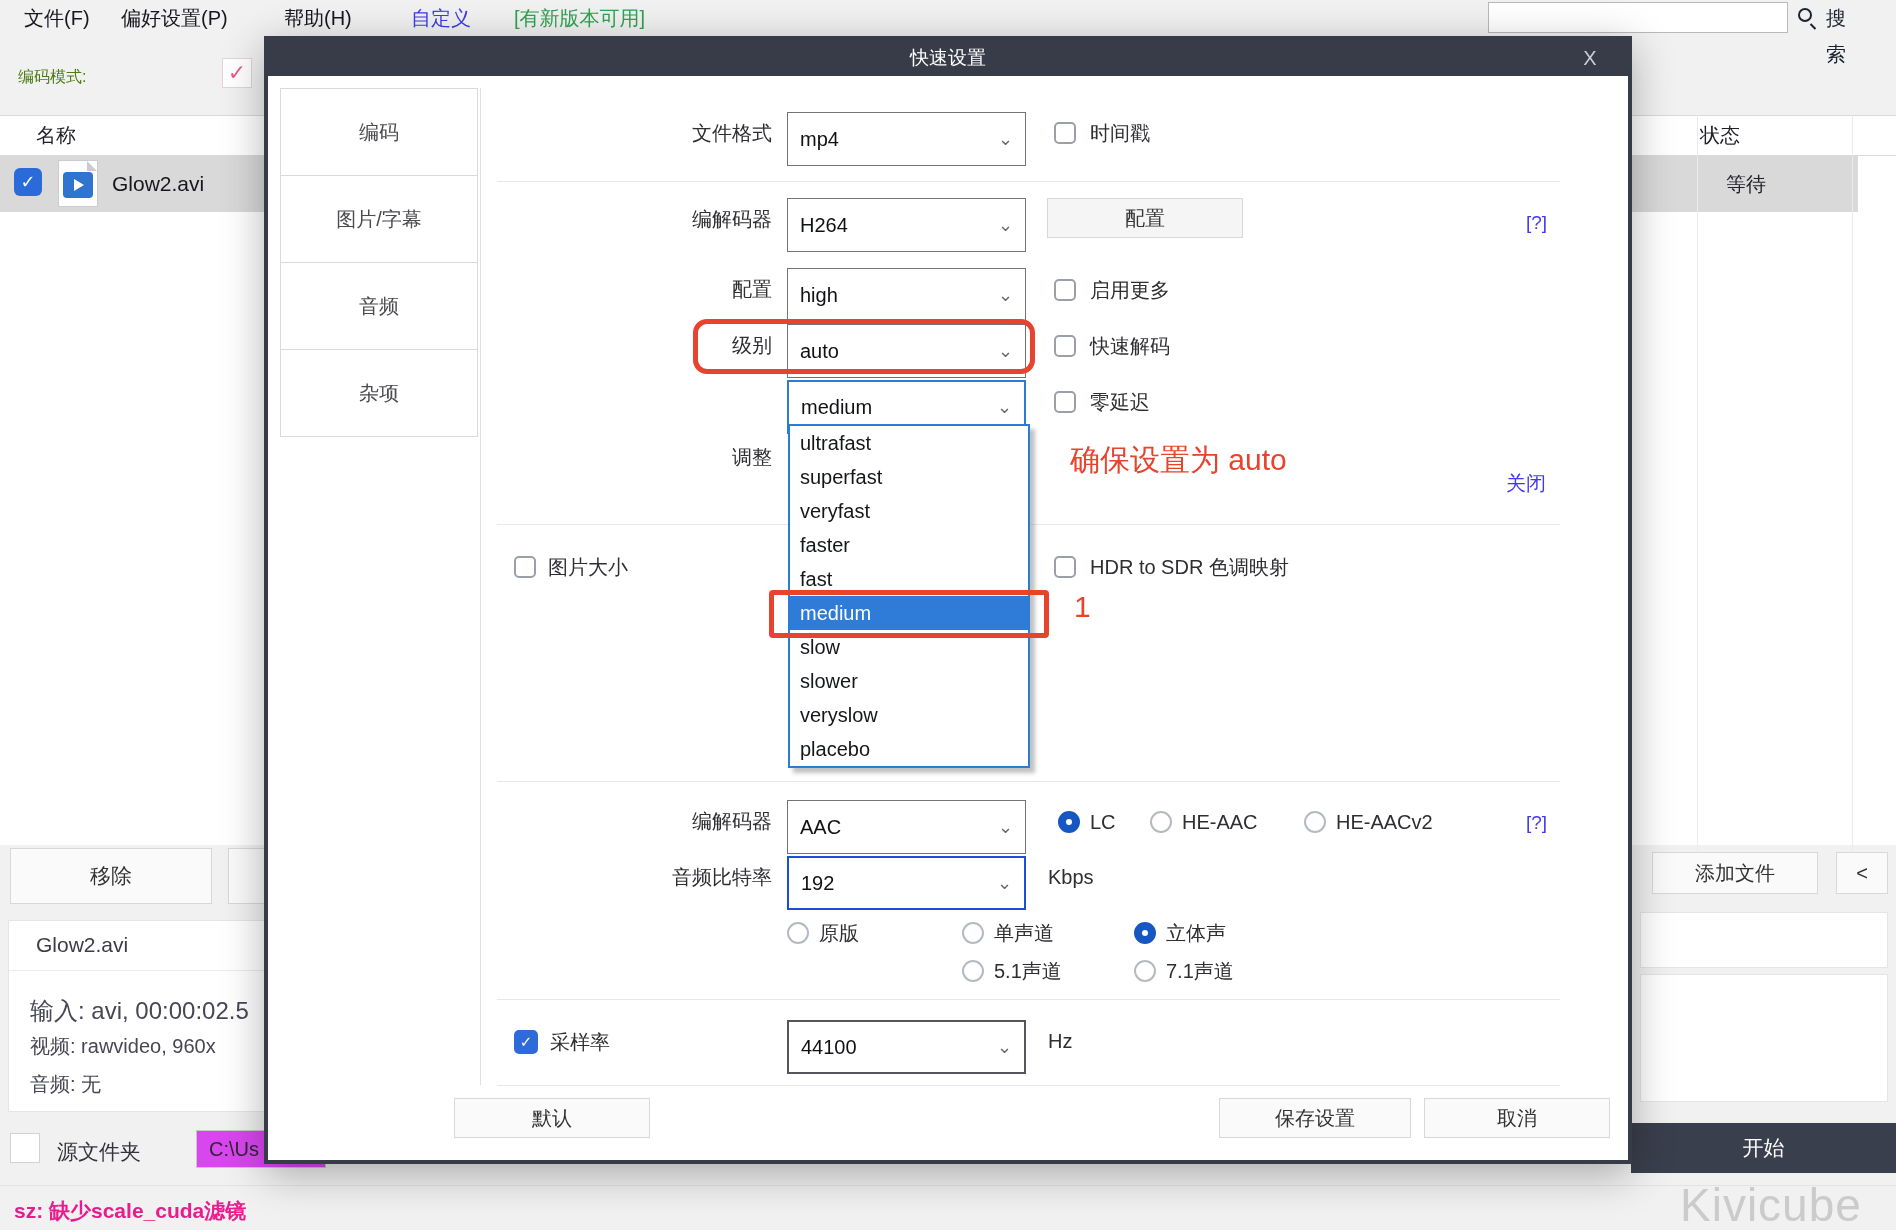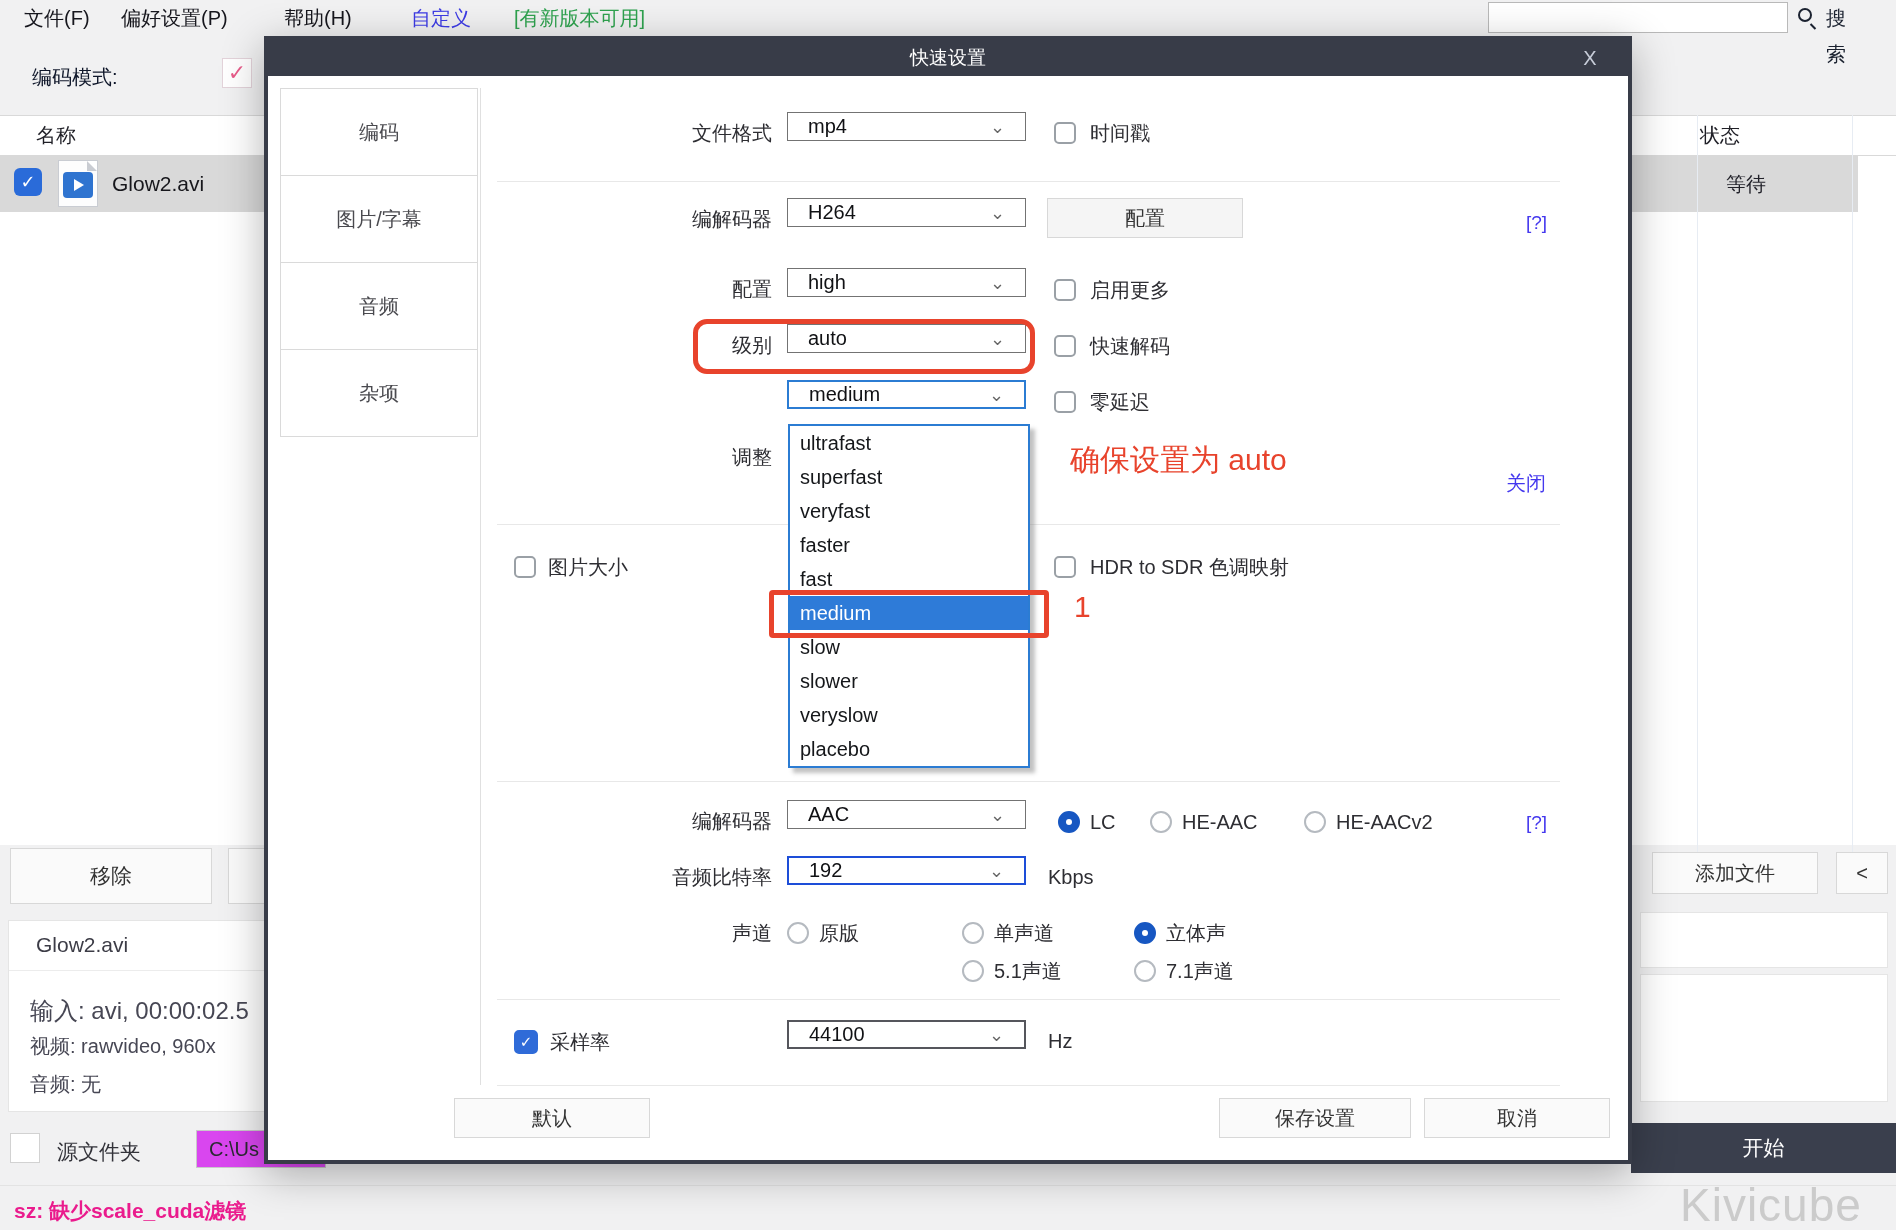--- a/index.html
+++ b/index.html
@@ -6,21 +6,21 @@
   html,body { width:1896px; height:1230px; overflow:hidden; }
   body { font-family:"Liberation Sans","DejaVu Sans",sans-serif; background:#f1f1f2; position:relative; color:#222; }
   .abs { position:absolute; }
   
   .menubar { position:absolute; left:0; top:0; width:1596px; height:36px; background:#f1f1f2; }
   .menu-item { position:absolute; top:0; height:36px; line-height:36px; font-size:20px; color:#16161d; cursor:default; }
   
   .hline { position:absolute; background:#d9d9d9; height:1px; }
   .vline { position:absolute; background:#e7ecf3; width:1px; }
   
-  .sel { position:absolute; width:239px; height:29px; background:#fff; border:1px solid #737373; display:flex; align-items:center; padding:0 20px; font-size:20px; color:#101114; }
+  .sel { position:absolute; width:239px; height:54px; background:#fff; border:1px solid #737373; display:flex; align-items:center; padding:0 12px; font-size:20px; color:#101114; }
   .sel .chev { margin-left:auto; color:#666; font-size:18px; line-height:1; }
   .lbl { position:absolute; width:220px; text-align:right; font-size:20px; color:#2e2e33; height:43px; line-height:43px; }
   .unit { position:absolute; font-size:20px; color:#2e2e33; height:43px; line-height:43px; }
   .cb { position:absolute; width:22px; height:22px; border:2px solid #9aa0a6; border-radius:5px; background:#fff; }
   .cb.on { background:#2f6bd8; border-color:#2f6bd8; color:#fff; display:flex; align-items:center; justify-content:center; font-size:15px; }
   .cbl { position:absolute; font-size:20px; color:#2e2e33; line-height:26px; }
   .rad { position:absolute; width:22px; height:22px; border:2px solid #b5bac0; border-radius:50%; background:#fff; }
   .rad.on { border-color:#1757c2; background:#1757c2; }
   .rad.on::after { content:""; position:absolute; left:6px; top:6px; width:6px; height:6px; border-radius:50%; background:#fff; }
   .btn { position:absolute; background:#fafafa; border:1px solid #d8d8d8; font-size:20px; color:#333; display:flex; align-items:center; justify-content:center; cursor:default; }
@@ -39,21 +39,21 @@
   <div class="menu-item" style="left:121px;">偏好设置(P)</div>
   <div class="menu-item" style="left:284px;">帮助(H)</div>
   <div class="menu-item" style="left:411px;color:#3d3be5;">自定义</div>
   <div class="menu-item" style="left:514px;color:#2fa24f;">[有新版本可用]</div>
   <input class="abs" style="left: 1488px; top: 2px; width: 300px; height: 31px; border: 1px solid rgb(185, 185, 185); background: rgb(255, 255, 255); font-size: 18px; padding: 0px 8px;">
   <div class="abs" style="left:1798px;top:8px;width:14px;height:14px;border:2px solid #1b2230;border-radius:50%;"></div>
   <div class="abs" style="left:1812px;top:23px;width:2px;height:7px;background:#1b2230;transform:rotate(-45deg);"></div>
   <div class="menu-item" style="left:1826px;color:#1b2230;">搜索</div>
 </div>
 
-<div class="abs" style="left:32px;top:62px;font-size:20px;color:#0f172a;line-height:30px;">编码模式:</div>
+<div class="abs" style="left:18px;top:62px;font-size:16px;color:#4d7c0f;line-height:30px;">编码模式:</div>
 <div class="abs" style="left:222px;top:58px;width:30px;height:30px;background:#fff;border:1px solid #e3d3da;display:flex;align-items:center;justify-content:center;color:#e85c8a;font-size:22px;">✓</div>
 
 <div class="abs" style="left:0;top:115px;width:1896px;height:730px;background:#fff;"></div>
 <div class="hline" style="left:0;top:115px;width:1896px;"></div>
 <div class="hline" style="left:0;top:155px;width:1896px;"></div>
 <div class="abs" style="left:36px;top:115px;height:40px;line-height:40px;font-size:20px;color:#1f1f26;">名称</div>
 <div class="abs" style="left:1700px;top:115px;width:92px;height:40px;line-height:40px;text-align:left;font-size:20px;color:#1f1f26;">状态</div>
 
 <div class="abs" style="left:0;top:156px;width:1858px;height:56px;background:#d9d9d9;"></div>
 <div class="vline" style="left:1697px;top:115px;height:740px;"></div>
@@ -188,21 +188,20 @@
   <div class="cbl" style="left:1068px;top:769px;">HE-AACv2</div>
   <div class="help" style="left:1258px;top:772px;">[?]</div>
 
   <div class="lbl" style="left:284px;top:816px;">音频比特率</div>
   <div class="sel" style="left:519px;top:816px;border:2px solid #1d4ed8;">
     <span>192</span>
     <span class="chev">⌄</span>
   </div>
   <div class="unit" style="left:780px;top:816px;">Kbps</div>
 
-  <div class="lbl" style="left:284px;top:872px;">声道</div>
   <div class="rad" style="left:519px;top:882px;"></div>
   <div class="cbl" style="left:551px;top:880px;">原版</div>
   <div class="rad" style="left:694px;top:882px;"></div>
   <div class="cbl" style="left:726px;top:880px;">单声道</div>
   <div class="rad on" style="left:866px;top:882px;"></div>
   <div class="cbl" style="left:898px;top:880px;">立体声</div>
   <div class="rad" style="left:694px;top:920px;"></div>
   <div class="cbl" style="left:726px;top:918px;">5.1声道</div>
   <div class="rad" style="left:866px;top:920px;"></div>
   <div class="cbl" style="left:898px;top:918px;">7.1声道</div>

